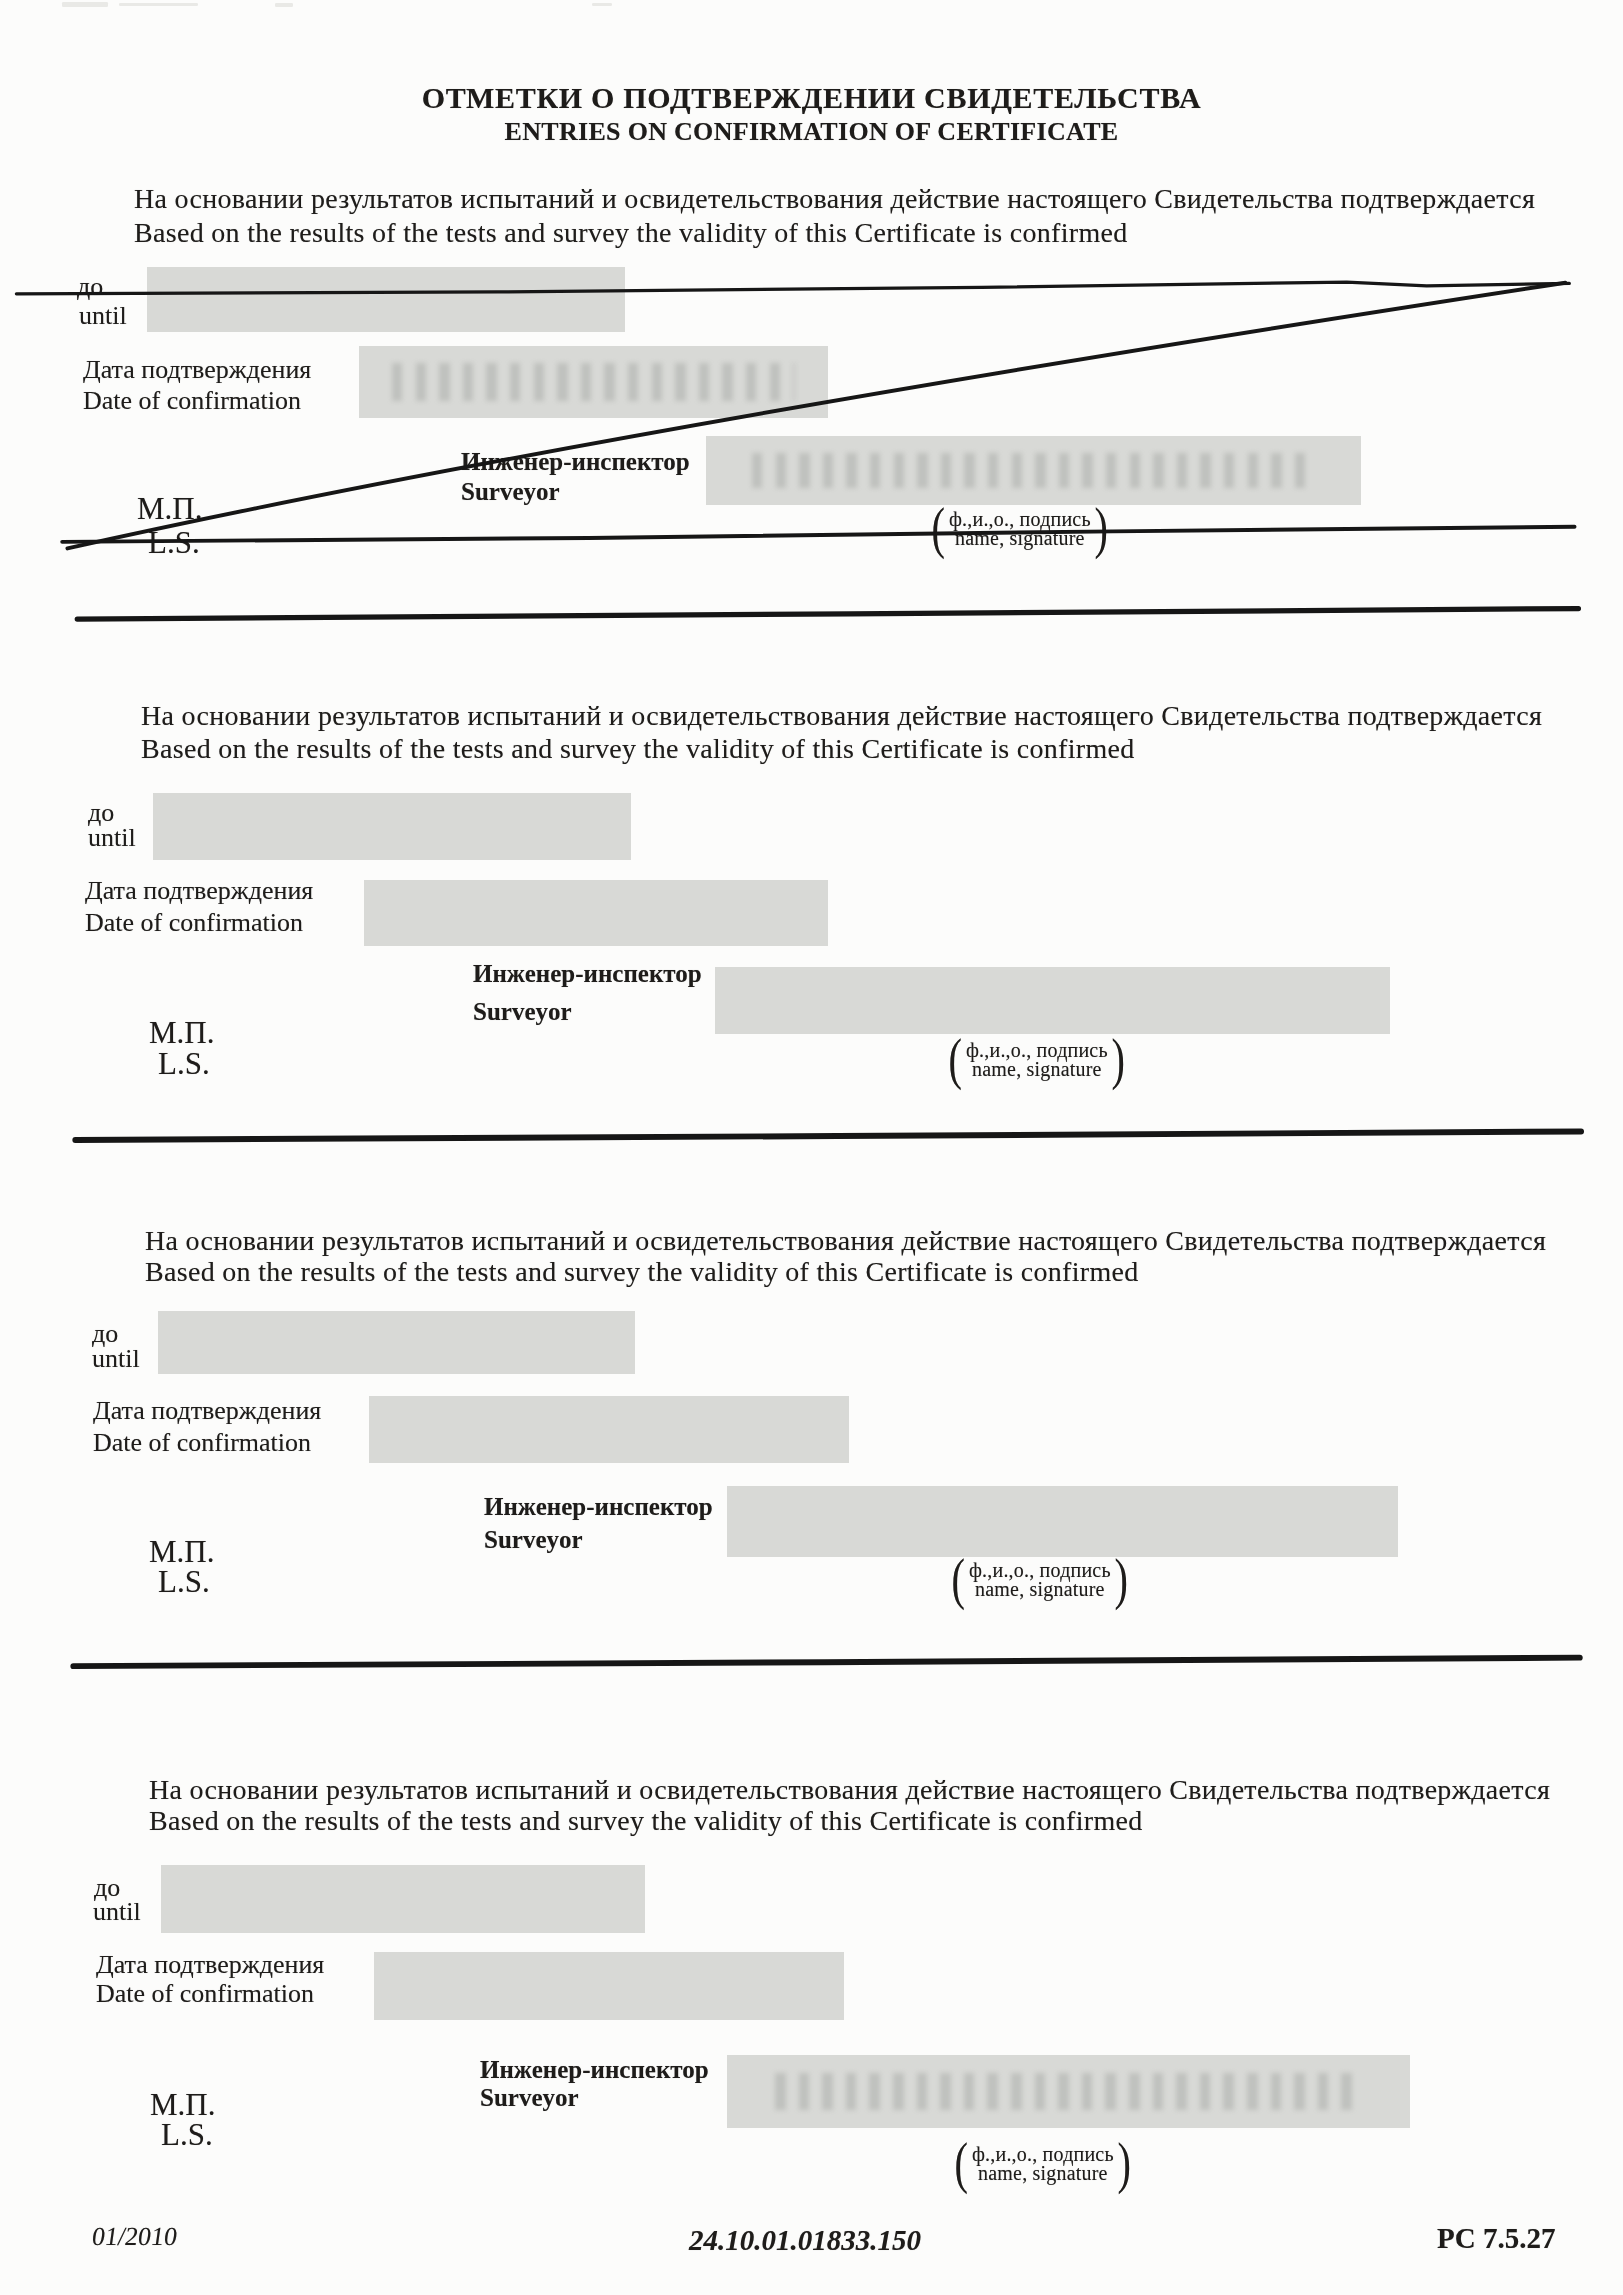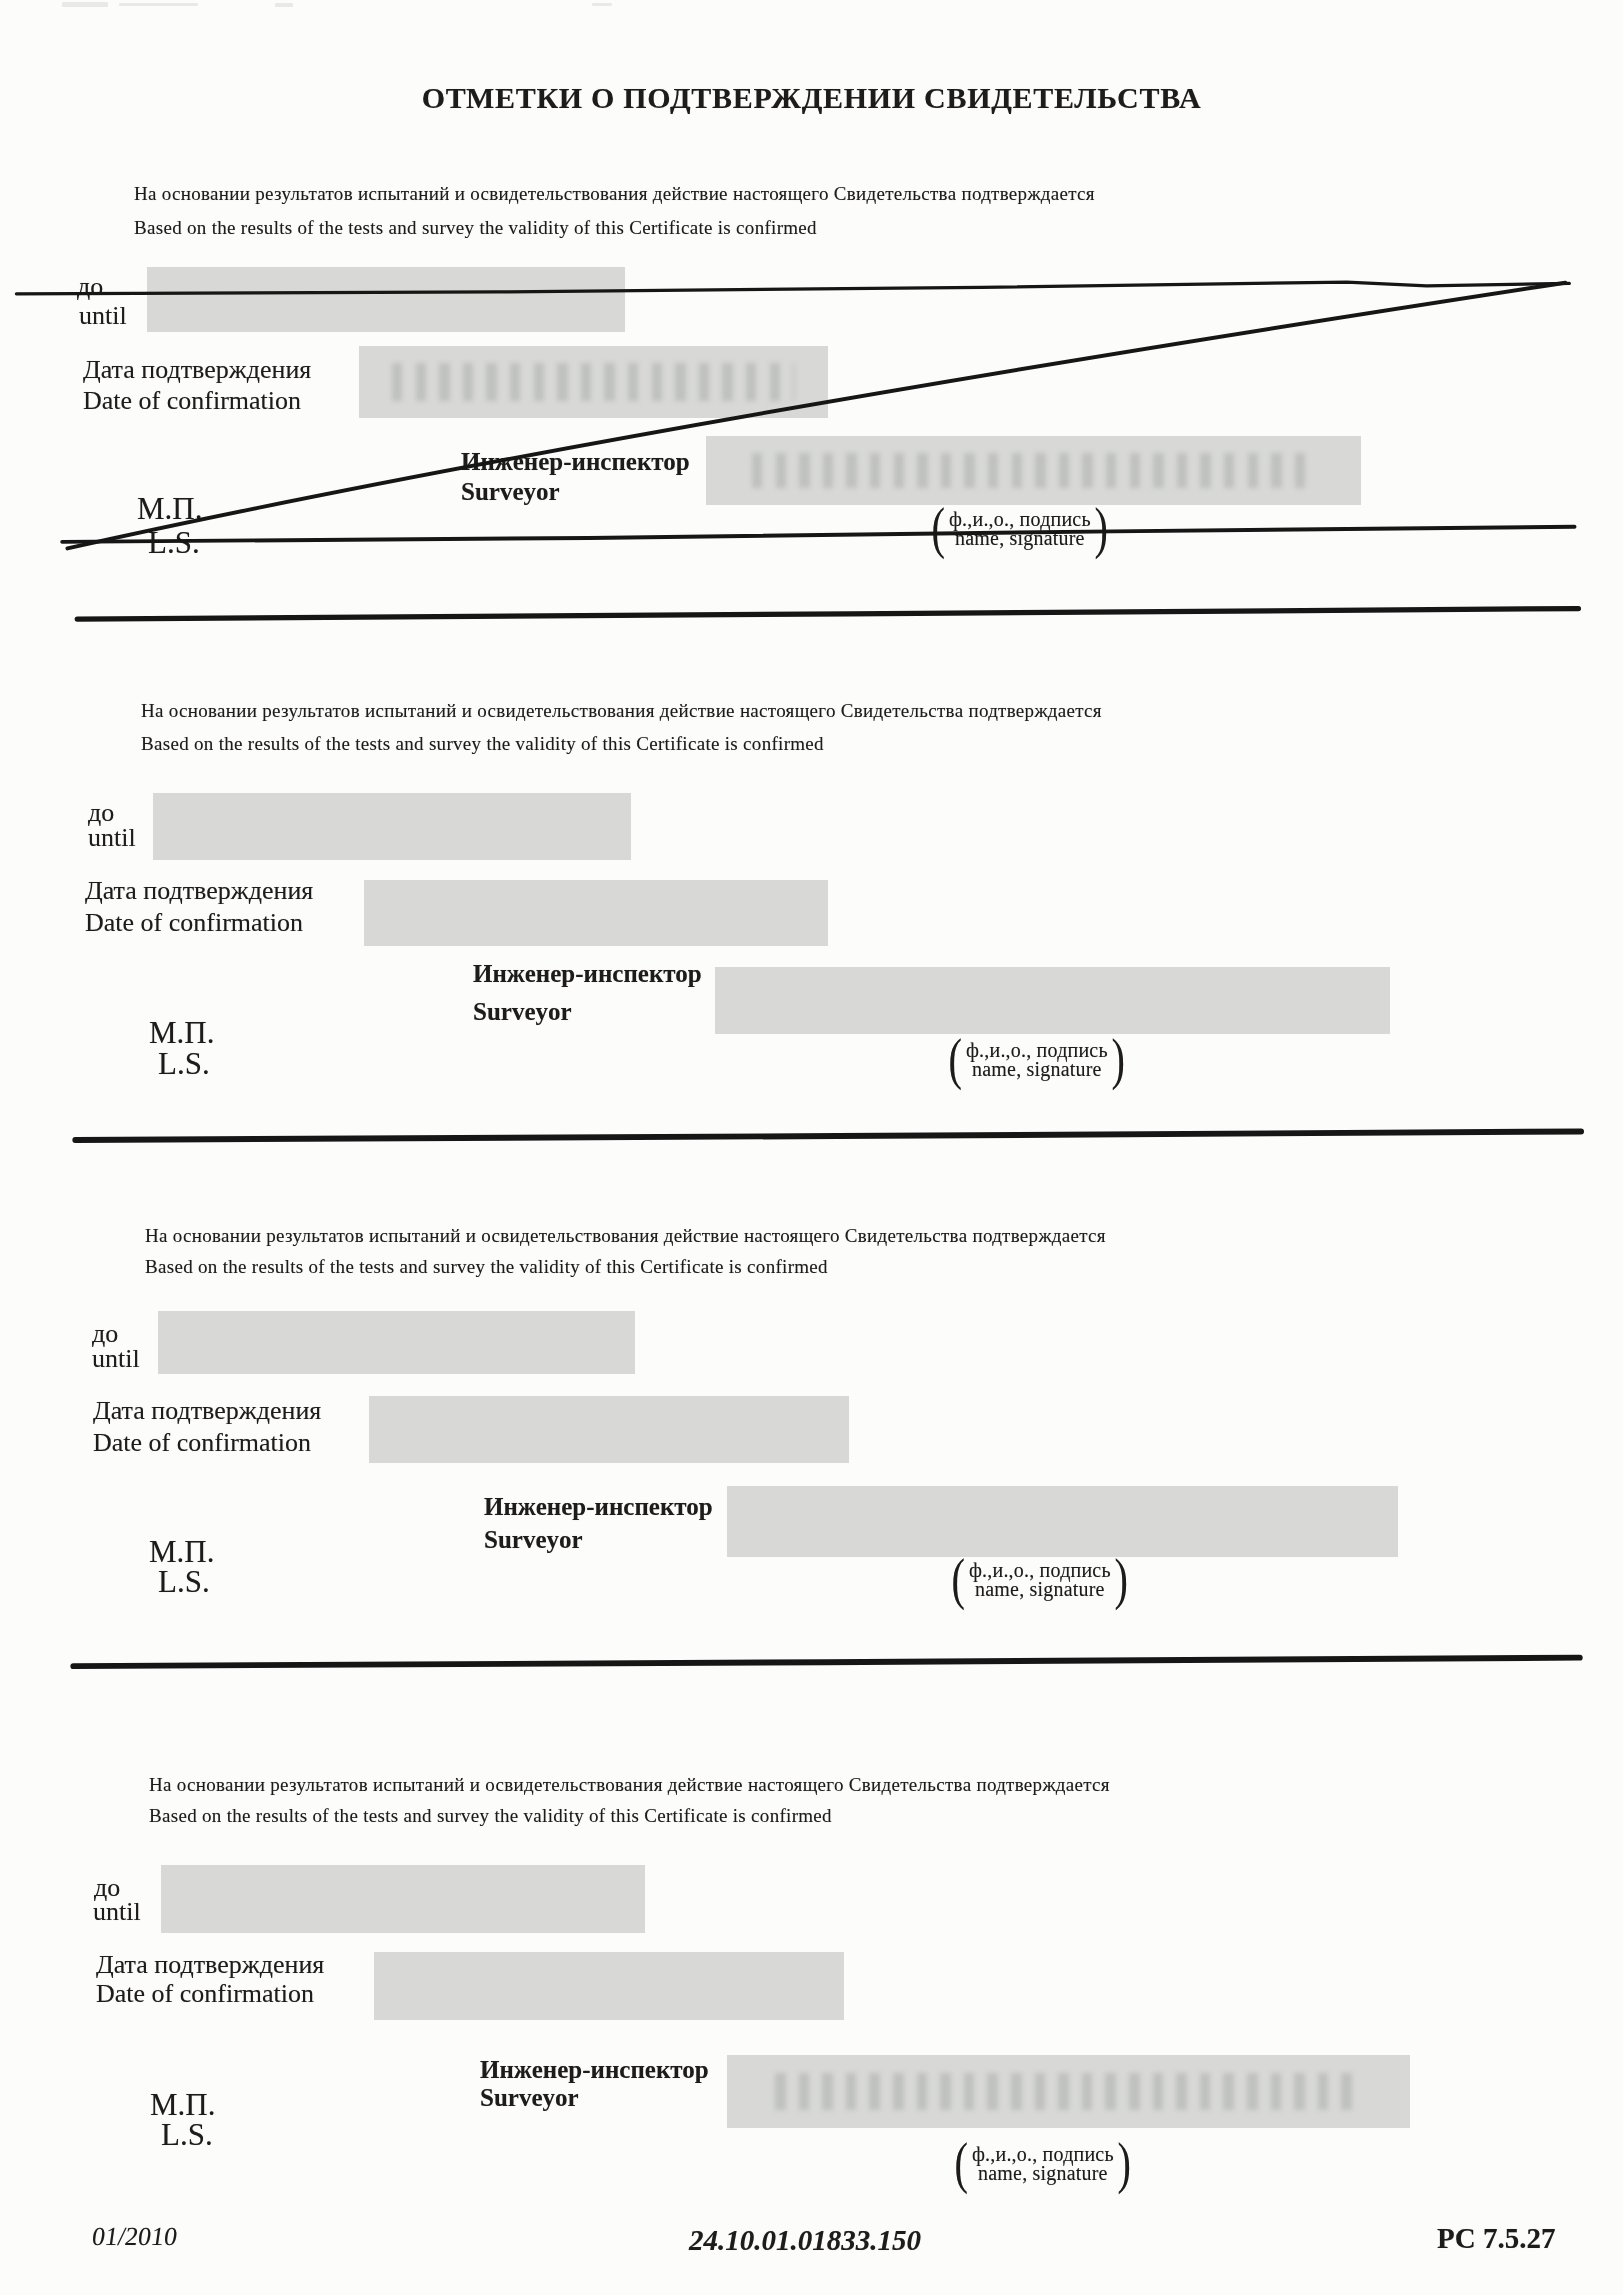--- a/index.html
+++ b/index.html
@@ -16,21 +16,21 @@
     background:var(--paper);
     font-family:Liberation Serif, serif;
     color:var(--ink);
     overflow:hidden;
     text-shadow:0 0 0.7px rgba(30,28,26,.38);
   }
   .abs{position:absolute;white-space:nowrap;}
   .center{left:0;width:1623px;text-align:center;}
   .title1{font-size:30px;font-weight:bold;letter-spacing:0.7px;}
   .title2{font-size:26px;font-weight:bold;letter-spacing:0.3px;}
-  .stmt{font-size:19px;letter-spacing:0.3px;}
+  .stmt{font-size:28px;letter-spacing:0.3px;}
   .lbl{font-size:26px;}
   .seal{font-size:31px;}
   .surv{font-size:25px;font-weight:bold;}
   .redact{position:absolute;background:var(--redaction);}
   .ghost{position:absolute;inset:24% 7%;
     background:repeating-linear-gradient(90deg,rgba(95,100,95,.20) 0 10.5px,transparent 10.5px 23.6px);
     filter:blur(2.6px);}
   .paren-block{position:absolute;display:flex;align-items:center;gap:1.3px;}
   .paren{font-size:56px;font-weight:400;line-height:51px;transform:scaleX(.72);}
   .hint-lines{display:flex;flex-direction:column;align-items:center;
@@ -45,20 +45,21 @@
 <body>
 
 <div class="page">
 
   <div class="artifact" style="left:62px;top:2px;width:46px;height:4.6px"></div>
   <div class="artifact" style="left:119px;top:2.6px;width:79px;height:3.9px"></div>
   <div class="artifact" style="left:275px;top:3.3px;width:18.3px;height:3.9px"></div>
   <div class="artifact" style="left:592px;top:2.6px;width:19.6px;height:3.9px"></div>
 
   <div class="abs center title1" style="top:81px">ОТМЕТКИ О ПОДТВЕРЖДЕНИИ СВИДЕТЕЛЬСТВА</div>
+  <div class="abs center title2" style="top:117px">ENTRIES ON CONFIRMATION OF CERTIFICATE</div>
 
   <section>
     <div class="abs stmt" style="left:134px;top:183px">На основании результатов испытаний и освидетельствования действие настоящего Свидетельства подтверждается</div>
     <div class="abs stmt" style="left:134px;top:217px">Based on the results of the tests and survey the validity of this Certificate is confirmed</div>
 
     <div class="abs lbl" style="left:77px;top:272px">до</div>
     <div class="abs lbl" style="left:79px;top:301px">until</div>
     <div class="redact" style="left:147px;top:267px;width:478px;height:65px"></div>
 
     <div class="abs lbl" style="left:83px;top:355px">Дата подтверждения</div>

